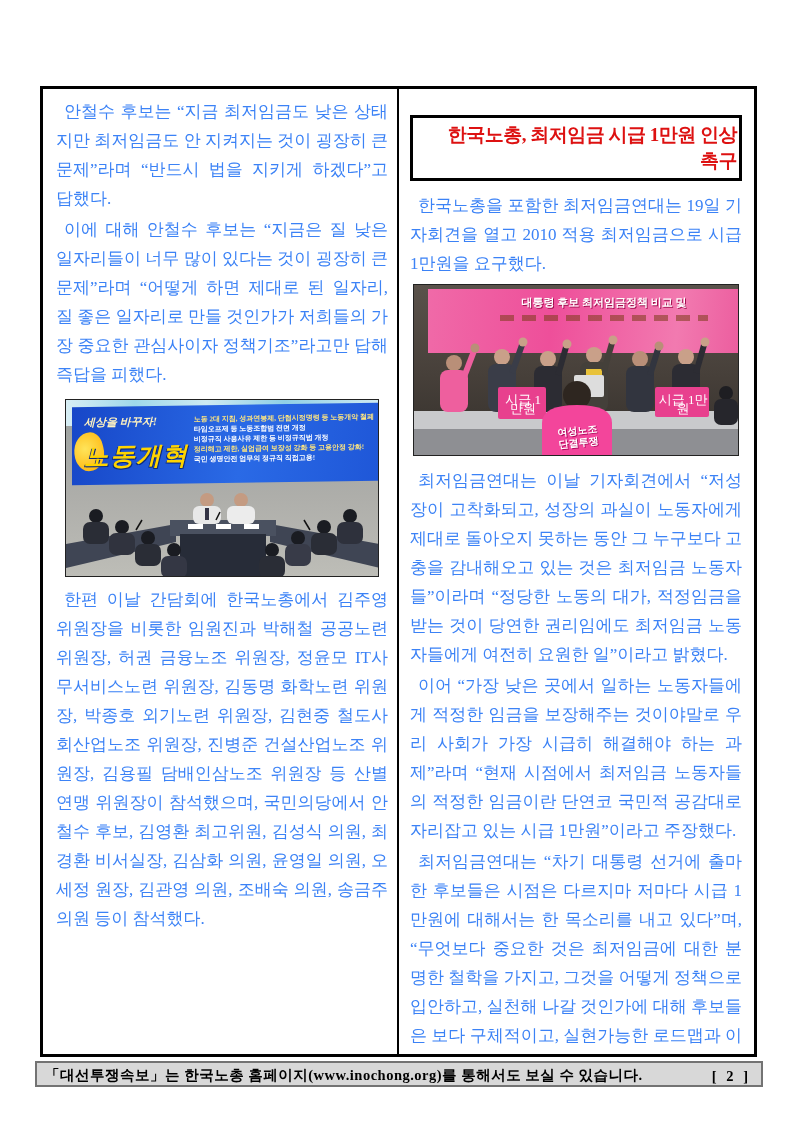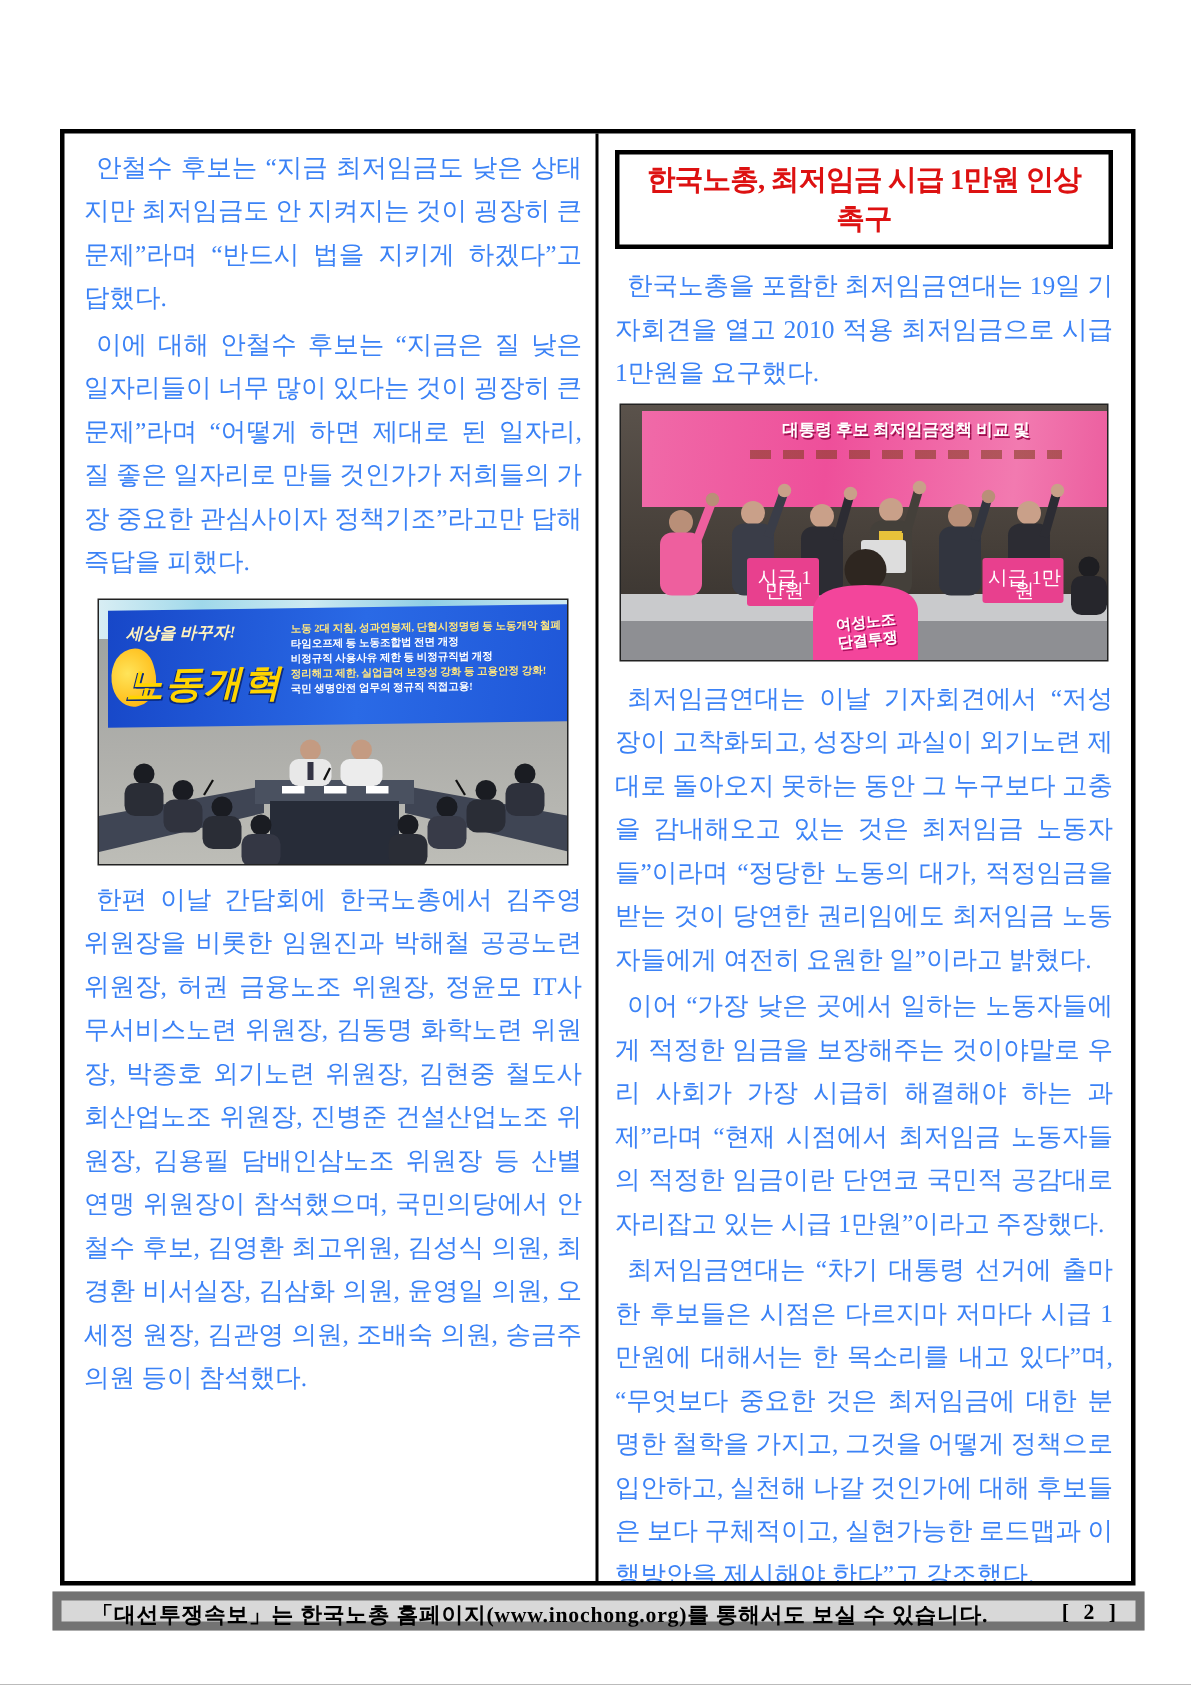--- a/index.html
+++ b/index.html
@@ -35,23 +35,23 @@
   p.body-text {
     font-size: 17px; line-height: 29px;
     text-align: justify; text-indent: 8px;
     word-break: break-all;
     color: #3b82f6;
     margin-bottom: 2px;
   }
   
   .headline-box {
     border: 3px solid #000;
-    margin: 3px 0 10px 0;
+    margin: 18px 0 10px 0;
     padding: 4px 2px;
-    text-align: center;
+    text-align: right;
     font-size: 19px; font-weight: bold;
     letter-spacing: -0.5px;
     color: var(--headline-color, #dd1111);
     word-break: keep-all;
   }
   
   .photo1 {
     position: relative;
     width: 314px; height: 178px;
     margin: 10px auto 8px auto;
@@ -136,23 +136,23 @@
     font-size: 13px; line-height: 9px; font-weight: normal; color: #fff;
     text-align: center; width: 46px;
   }
   .p2-sign-text.s1 { left: 86px; top: 110px; }
   .p2-sign-text.s2 { left: 243px; top: 110px; width: 52px; }
   
   .footer-bar {
     position: absolute; left: 35px; top: 1061px;
     width: 728px; height: 26px;
     background: #d8d8d8;
-    border: 6px solid #737373;
-    display: flex; align-items: flex-start;
-    padding: 0 10px 0 20px;
+    border: 2px solid #737373;
+    display: flex; align-items: flex-end;
+    padding: 0 10px 0 8px;
     font-size: 14.5px; font-weight: bold; color: #000;
     letter-spacing: 0.5px;
     white-space: nowrap;
   }
   .footer-page { margin-left: auto; letter-spacing: 3px; }
 </style>
 </head>
 <body>
 
 <div class="page">
@@ -288,21 +288,21 @@
           <path d="M128 172 L128 138 Q128 120 163 120 Q198 120 198 138 L198 172 Z" fill="#f3459b"></path>
         </svg>
         <div class="p2-sign-text s1">시급 1만원</div>
         <div class="p2-sign-text s2">시급 1만원</div>
         <div class="p2-shirt">
           <div>여성노조</div>
           <div>단결투쟁</div>
         </div>
       </div>
 
-      <p class="body-text">최저임금연대는 이날 기자회견에서 “저성장이 고착화되고, 성장의 과실이 외기노련 제대로 돌아오지 못하는 동안 그 누구보다 고충을 감내해오고 있는 것은 최저임금 노동자들”이라며 “정당한 노동의 대가, 적정임금을 받는 것이 당연한 권리임에도 최저임금 노동자들에게 여전히 요원한 일”이라고 밝혔다.</p>
+      <p class="body-text">최저임금연대는 이날 기자회견에서 “저성장이 고착화되고, 성장의 과실이 노동자에게 제대로 돌아오지 못하는 동안 그 누구보다 고충을 감내해오고 있는 것은 최저임금 노동자들”이라며 “정당한 노동의 대가, 적정임금을 받는 것이 당연한 권리임에도 최저임금 노동자들에게 여전히 요원한 일”이라고 밝혔다.</p>
       <p class="body-text">이어 “가장 낮은 곳에서 일하는 노동자들에게 적정한 임금을 보장해주는 것이야말로 우리 사회가 가장 시급히 해결해야 하는 과제”라며 “현재 시점에서 최저임금 노동자들의 적정한 임금이란 단연코 국민적 공감대로 자리잡고 있는 시급 1만원”이라고 주장했다.</p>
       <p class="body-text">최저임금연대는 “차기 대통령 선거에 출마한 후보들은 시점은 다르지마 저마다 시급 1만원에 대해서는 한 목소리를 내고 있다”며, “무엇보다 중요한 것은 최저임금에 대한 분명한 철학을 가지고, 그것을 어떻게 정책으로 입안하고, 실천해 나갈 것인가에 대해 후보들은 보다 구체적이고, 실현가능한 로드맵과 이행방안을 제시해야 한다”고 강조했다.</p>
     </div>
   </div>
 
   <div class="footer-bar">
     <span class="footer-text">「대선투쟁속보」는 한국노총 홈페이지(www.inochong.org)를 통해서도 보실 수 있습니다.</span>
     <span class="footer-page">[ 2 ]</span>
   </div>
 

